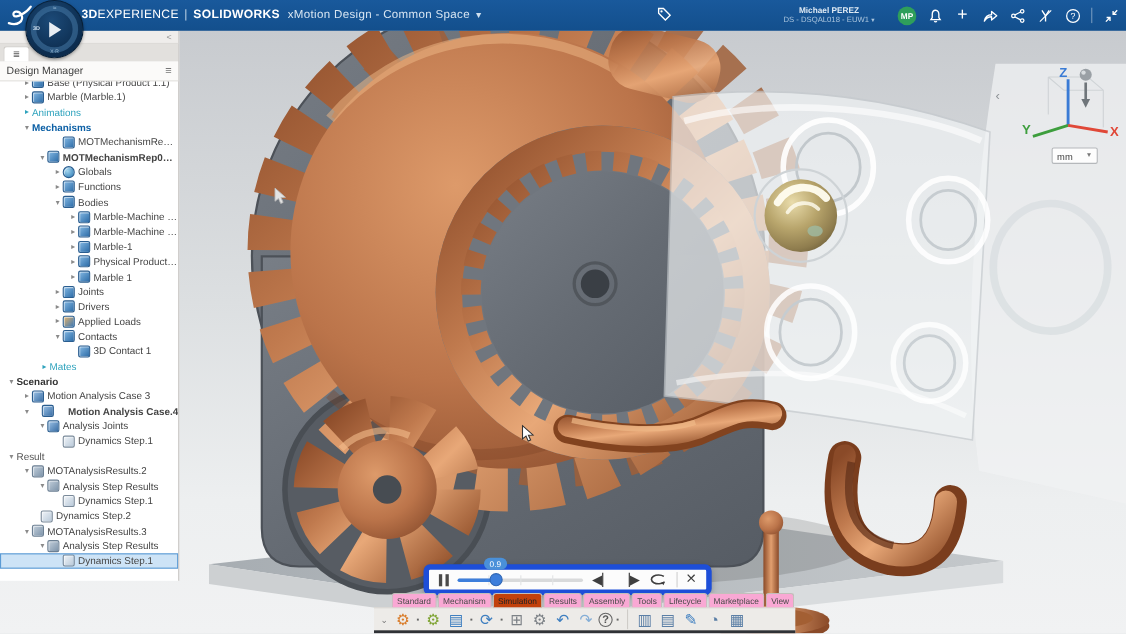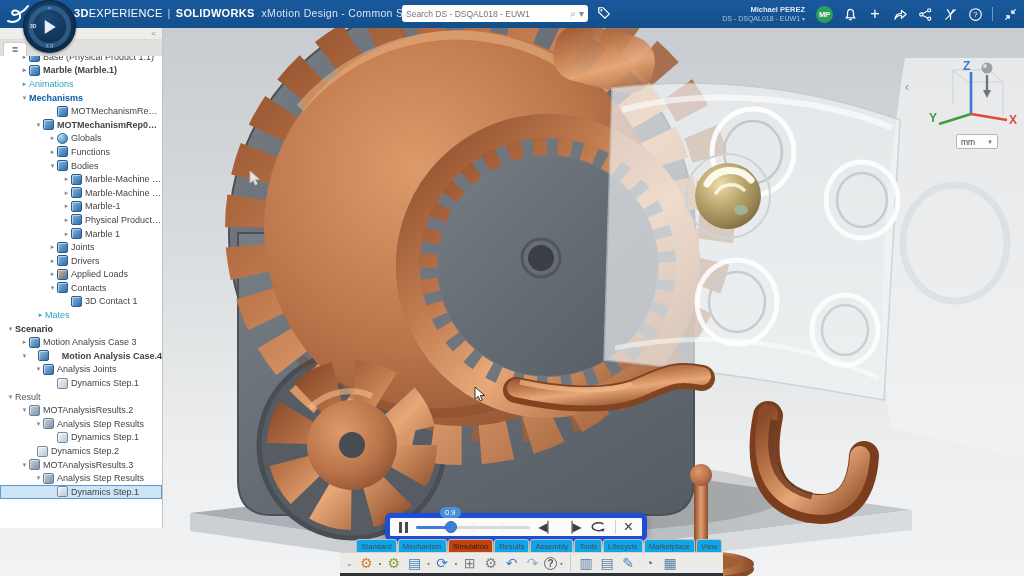--- a/index.html
+++ b/index.html
@@ -14,21 +14,21 @@
 .brand{position:absolute;left:74px;top:7px;font-size:11px;letter-spacing:.3px;white-space:nowrap}
 .brand .bd{font-weight:bold}
 .brand .sep{margin:0 5px;color:#bcd2e6}
 .apptitle{color:#d7e5f2;font-weight:normal;font-size:10.5px;margin-left:7px}
 .apptitle .chev{font-size:8px;margin-left:4px;color:#cfe0ef}
 .searchwrap{position:absolute;left:402px;top:5px;width:186px;height:17px;background:#fff;border-radius:3px;display:flex;align-items:center;padding:0 4px}
 .searchwrap input{flex:1;border:0;outline:0;font-size:8.5px;color:#667;background:transparent;min-width:0;font-family:"Liberation Sans",sans-serif}
 .searchwrap .mag,.searchwrap .chv{color:#7b8a97;font-size:10px;margin-left:3px}
 .tagico{position:absolute;left:596px;top:5px}
 .rightcluster{position:absolute;right:6px;top:0;height:28px;display:flex;align-items:center;gap:9px;z-index:11}
-.userid{text-align:right;line-height:9px;margin-right:2px}
+.userid{text-align:center;line-height:9px;margin-right:12px}
 .userid .nm{font-size:7.5px;color:#dfeaf4;font-weight:bold}
 .userid .tn{font-size:7px;color:#a9c4dd}
 .userid .tn .chev{font-size:6px}
 .avatar{width:17px;height:17px;border-radius:50%;background:#2e9e5b;color:#fff;font-size:7.5px;font-weight:bold;display:flex;align-items:center;justify-content:center}
 .tico{width:16px;height:16px;display:flex;align-items:center;justify-content:center}
 .tico svg{display:block}
 .plus{font-size:16px;font-weight:normal;color:#fff;line-height:14px}
 .vbar{width:1px;height:14px;background:rgba(255,255,255,.4)}
 
 
@@ -85,21 +85,21 @@
 .pb-handle{position:absolute;top:1px;left:calc(31% - 6px);width:12px;height:12px;border-radius:50%;background:#3d7edb;border:1px solid #2f66b5}
 .pb-tip{position:absolute;left:calc(31% - 11px);top:-13px;background:#4a90d9;color:#fff;font-size:7.5px;line-height:11px;padding:0 5px;border-radius:6px}
 .pb-btn{color:#3f3f3f;font-size:12px;display:flex;align-items:center;gap:0px}
 .pb-btn b{font-weight:normal;font-size:11px}
 .pb-sep{width:1px;height:14px;background:#d0d0d0}
 .pb-close{font-size:16px;color:#3f3f3f;line-height:14px}
 
 
 .ribbon{position:absolute;left:340px;bottom:0;z-index:7}
 .rtabs{display:flex;align-items:flex-end;height:14px;margin-left:16px}
-.rtab{font-size:7.6px;color:#4a4a4a;background:#0ea5e9;border:1px solid #c2bfba;border-bottom:0;border-radius:3px 3px 0 0;padding:1.5px 4px;margin-right:1px;white-space:nowrap}
+.rtab{font-size:7.6px;color:#4a4a4a;background:#f9a8d4;border:1px solid #c2bfba;border-bottom:0;border-radius:3px 3px 0 0;padding:1.5px 4px;margin-right:1px;white-space:nowrap}
 .rtab.active{background:#c2410c;color:#222}
 .rtools{display:flex;align-items:center;height:24px;background:#edebe8;border-top:1px solid #d8d5d1;border-bottom:3px solid #2f3236;padding:0 6px;gap:2px}
 .rovf{font-size:8px;color:#777;margin-right:2px}
 .tool{width:19px;height:19px;display:flex;align-items:center;justify-content:center;font-size:14px;border-radius:2px}
 .tool.c-or{color:#d97b28}.tool.c-gr{color:#7ea332}.tool.c-bl{color:#3f7fc0}.tool.c-lb{color:#85aed6}.tool.c-gy{color:#7d8287}.tool.c-sb{color:#5b7fa6}
 .tool.c-help{color:#555;font-size:10px;font-weight:bold;border:1.4px solid #666;border-radius:50%;width:13px;height:13px}
 .tdrop{font-size:7px;color:#666;margin:0 1px}
 .tsep{width:1px;height:18px;background:#cfccc8;margin:0 4px}
 
 
@@ -241,25 +241,20 @@
     <path d="M1 1 L1 13 L4.2 10.4 L6.2 15 L8.4 14 L6.4 9.6 L10.5 9.4 Z" fill="#e3e3e3" stroke="#b9b9b9" stroke-width="0.8"></path>
   </svg>
   <svg class="cursor" style="left:474px;top:386px" width="12" height="17" viewBox="0 0 12 17">
     <path d="M1 1 L1 13 L4.2 10.4 L6.2 15 L8.4 14 L6.4 9.6 L10.5 9.4 Z" fill="#fff" stroke="#333" stroke-width="1"></path>
   </svg>
 
   <header class="topbar">
     <div class="brand">
       <span class="bd">3D</span><span>EXPERIENCE</span><span class="sep">|</span><span class="bd">SOLIDWORKS</span><span class="apptitle"><span>xMotion Design - Common Space</span><span class="chev">▼</span></span>
     </div>
-    <div class="searchwrap">
-      <input placeholder="Search DS - DSQAL018 - EUW1" style="">
-      <span class="mag">⌕</span>
-      <span class="chv">▾</span>
-    </div>
     <span class="tico tagico">
       <svg width="14" height="14" viewBox="0 0 16 16">
           <path d="M2 7 L2 2 L7 2 L14 9 L9 14 Z" fill="none" stroke="#fff" stroke-width="1.4"></path>
           <circle cx="5" cy="5" r="1.2" fill="#fff"></circle>
         </svg>
     </span>
     <div class="rightcluster">
       <div class="userid">
         <div class="nm">Michael PEREZ</div>
         <div class="tn"><span>DS - DSQAL018 - EUW1</span> <span class="chev">▾</span></div>
@@ -319,28 +314,32 @@
     <div class="qxr">X·R</div>
   </div>
 
   <aside class="panel">
     <div class="pstrip1">
         <span class="pc">&lt;</span>
       </div>
     <div class="pstrip2">
         <span class="ptab">≣</span>
       </div>
+    <div class="phead">
+      <span class="ttl">Design Manager</span>
+      <span class="menu">≡</span>
+    </div>
     <div class="tree">
         <div id="tree-inner">
           <div class="trow" style="padding-left: 20px;">
             <span class="arr">▸</span>
             <span class="ti ti-product"></span>
             <span class="lbl">Base (Physical Product 1.1)</span>
           </div>
-          <div class="trow" style="padding-left: 20px; font-weight: bold;">
+          <div class="trow" style="padding-left: 20px;">
             <span class="arr">▸</span>
             <span class="ti ti-product"></span>
             <span class="lbl">Marble (Marble.1)</span>
           </div>
           <div class="trow" style="padding-left: 20px;">
             <span class="arr teal">▸</span>
             <span class="lbl c-teal">Animations</span>
           </div>
           <div class="trow" style="padding-left: 20px;">
             <span class="arr">▾</span>

